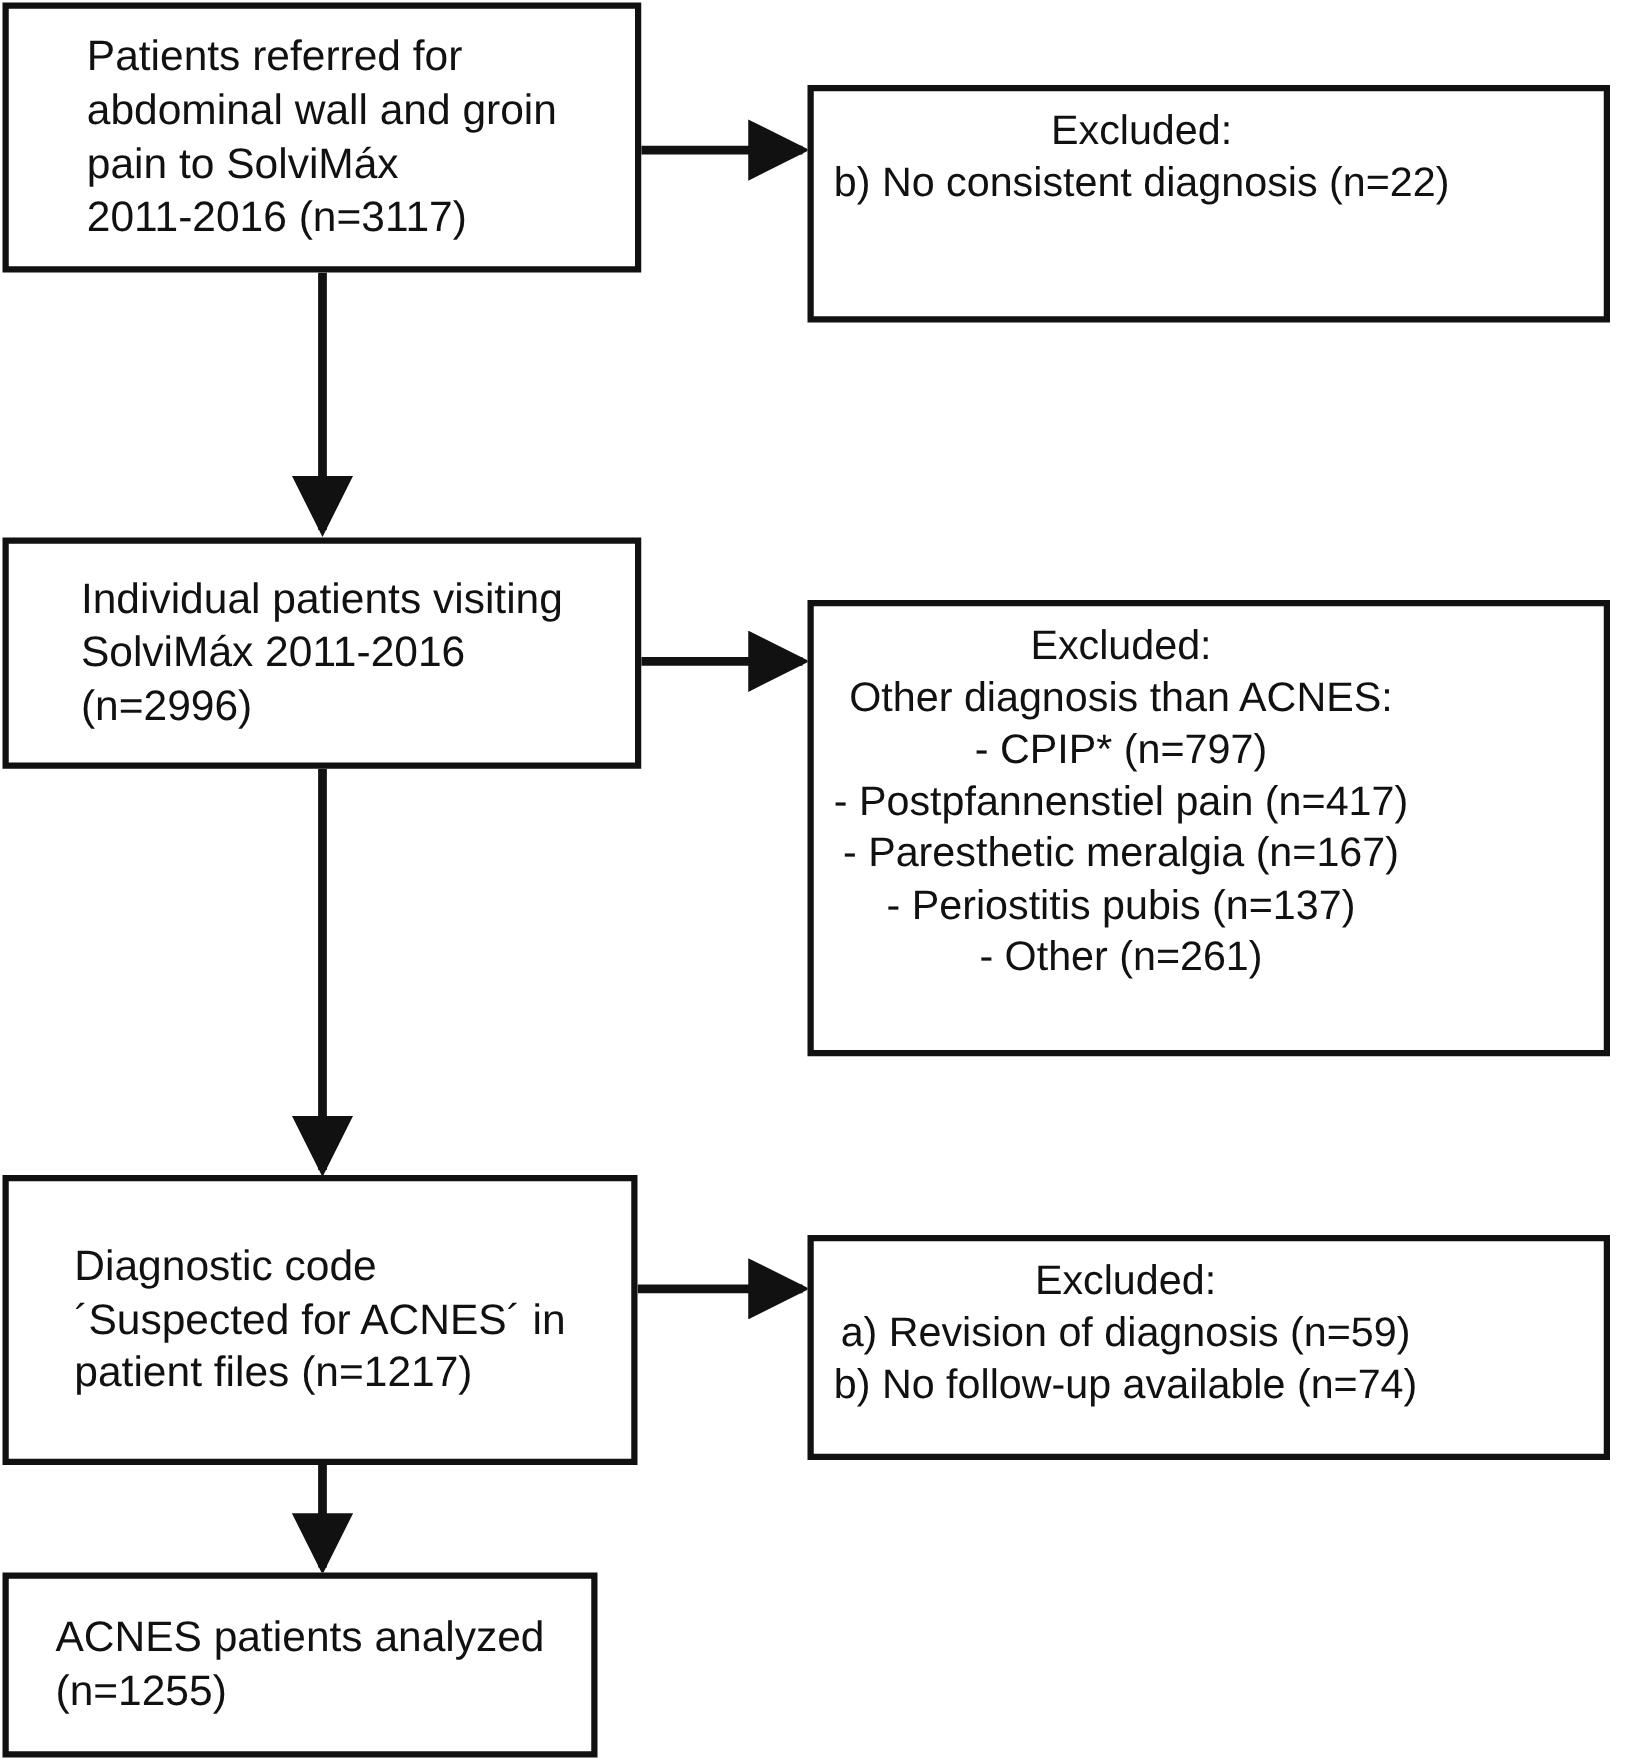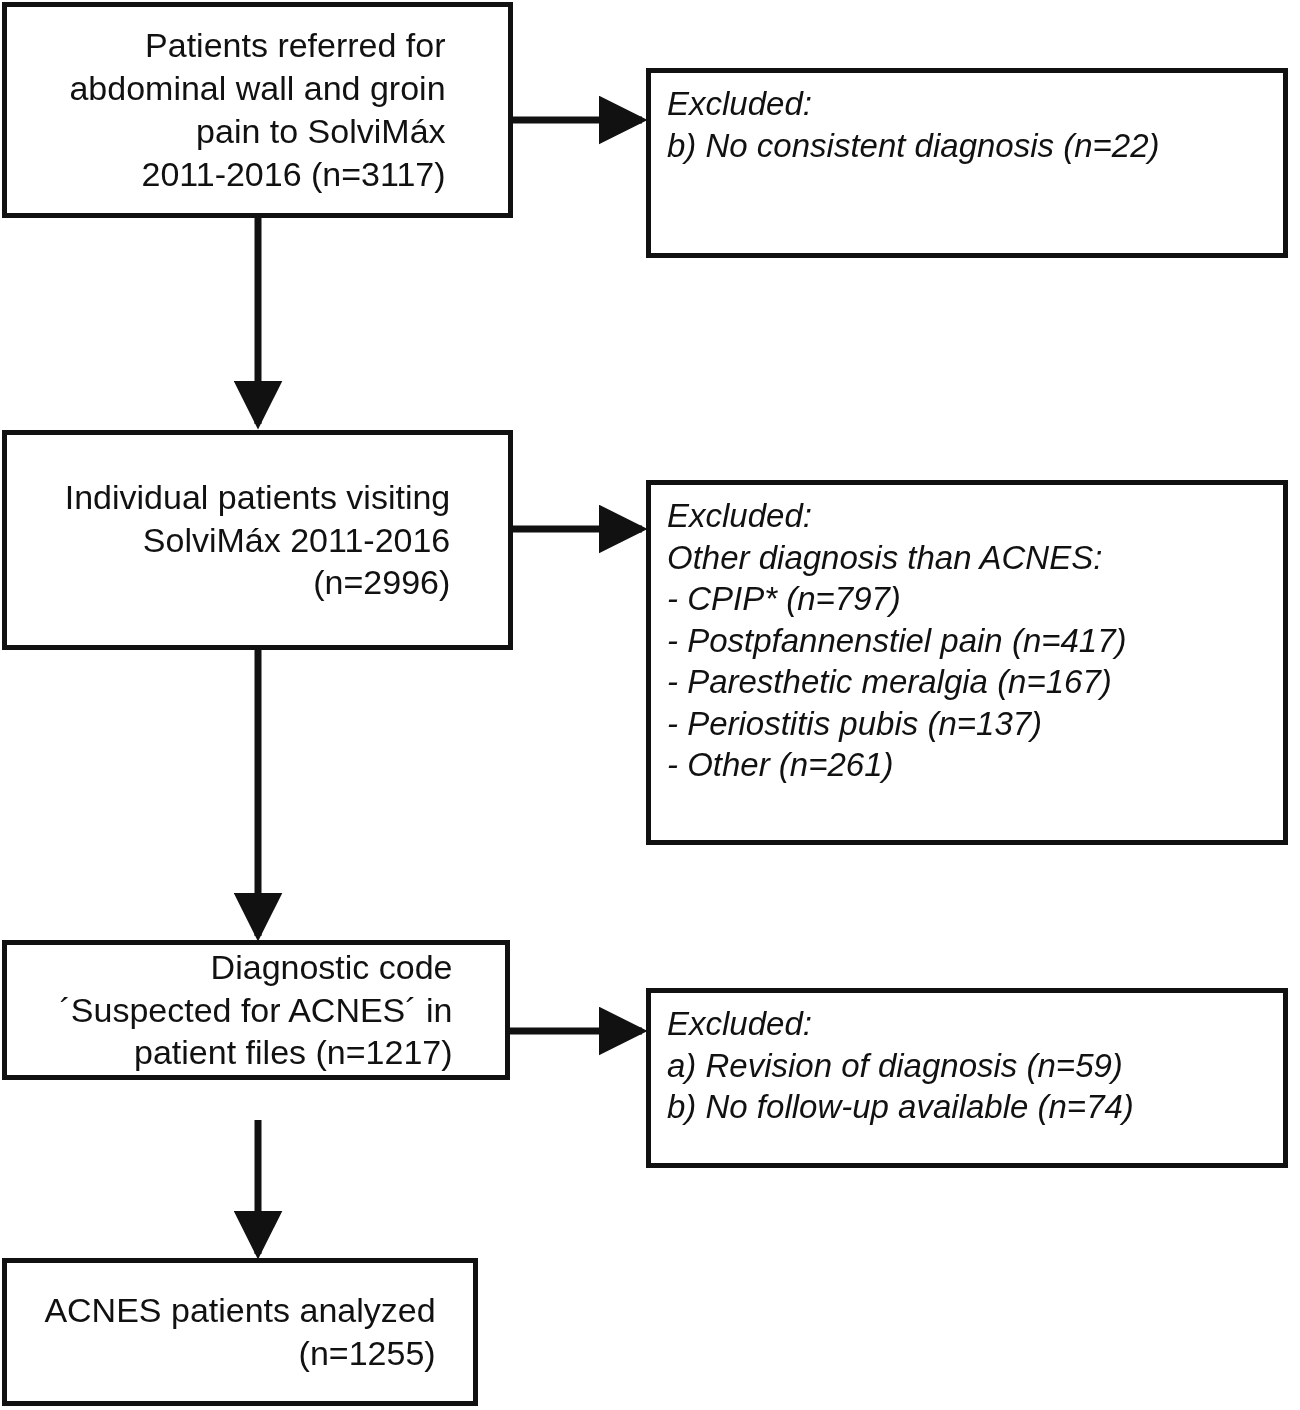--- a/index.html
+++ b/index.html
@@ -24,29 +24,28 @@
     background: #ffffff;
     border: 5px solid #111111;
     display: flex;
     flex-direction: column;
     justify-content: center;
     color: #111111;
     line-height: 1.26;
   }
   .flow-box.primary {
     align-items: center;
-    text-align: right;
+    text-align: left;
     font-size: 34px;
   }
   .flow-box.excluded {
     align-items: flex-start;
-    text-align: left;
+    text-align: center;
     font-size: 33px;
     justify-content: flex-start;
-    font-style: italic;
   }
   .flow-box.excluded .body {
     padding: 10px 0 0 16px;
   }
   .flow-box.primary .body {
     padding: 0 14px;
   }
   .line {
     margin: 0;
     white-space: pre;
@@ -94,41 +93,41 @@
     </div>
   </div>
 
   <div class="flow-box excluded" style="left:646px; top:68px; width:642px; height:190px;">
     <div class="body">
       <div class="line">Excluded:</div>
       <div class="line">b) No consistent diagnosis (n=22)</div>
     </div>
   </div>
 
-  <div class="flow-box primary" style="left:2px; top:430px; width:511px; height:220px;">
+  <div class="flow-box primary" style="left:2px; top:430px; width:511px; height:185px;">
     <div class="body">
       <div class="line">Individual patients visiting</div>
       <div class="line">SolviMáx 2011-2016</div>
       <div class="line">(n=2996)</div>
     </div>
   </div>
 
   <div class="flow-box excluded" style="left:646px; top:480px; width:642px; height:365px;">
     <div class="body">
       <div class="line">Excluded:</div>
       <div class="line">Other diagnosis than ACNES:</div>
       <div class="line">- CPIP* (n=797)</div>
       <div class="line">- Postpfannenstiel pain (n=417)</div>
       <div class="line">- Paresthetic meralgia (n=167)</div>
       <div class="line">- Periostitis pubis (n=137)</div>
       <div class="line">- Other (n=261)</div>
     </div>
   </div>
 
-  <div class="flow-box primary" style="left:2px; top:940px; width:508px; height:140px;">
+  <div class="flow-box primary" style="left:2px; top:940px; width:508px; height:232px;">
     <div class="body">
       <div class="line">Diagnostic code</div>
       <div class="line">´Suspected for ACNES´ in</div>
       <div class="line">patient files (n=1217)</div>
     </div>
   </div>
 
   <div class="flow-box excluded" style="left:646px; top:988px; width:642px; height:180px;">
     <div class="body">
       <div class="line">Excluded:</div>

